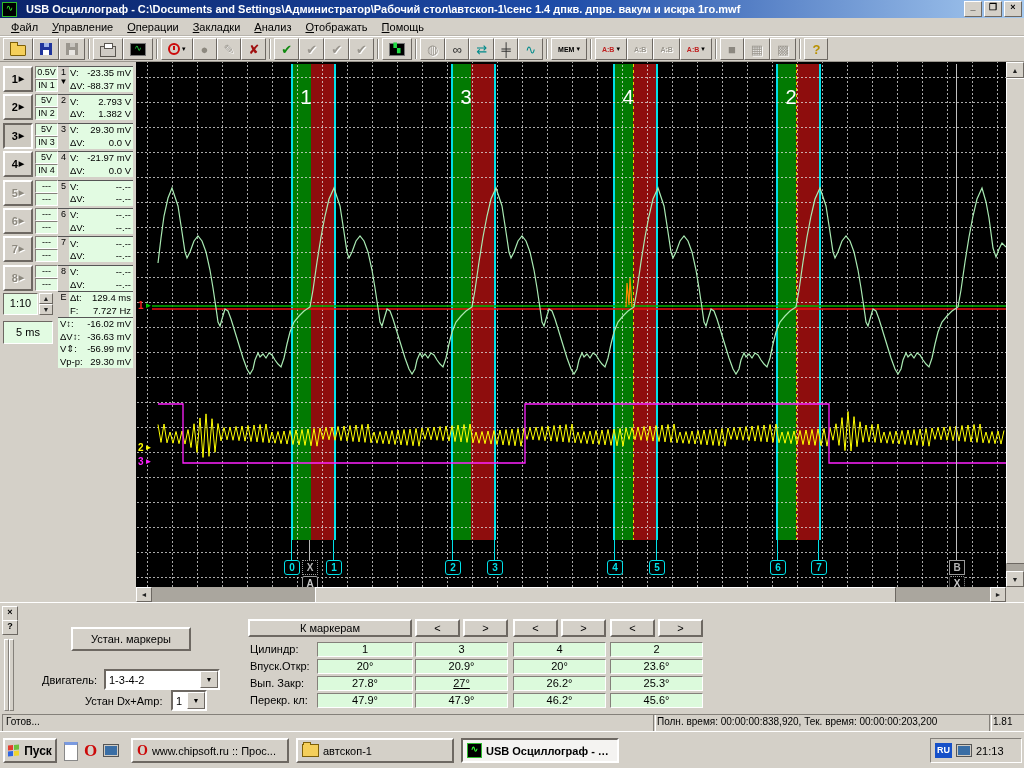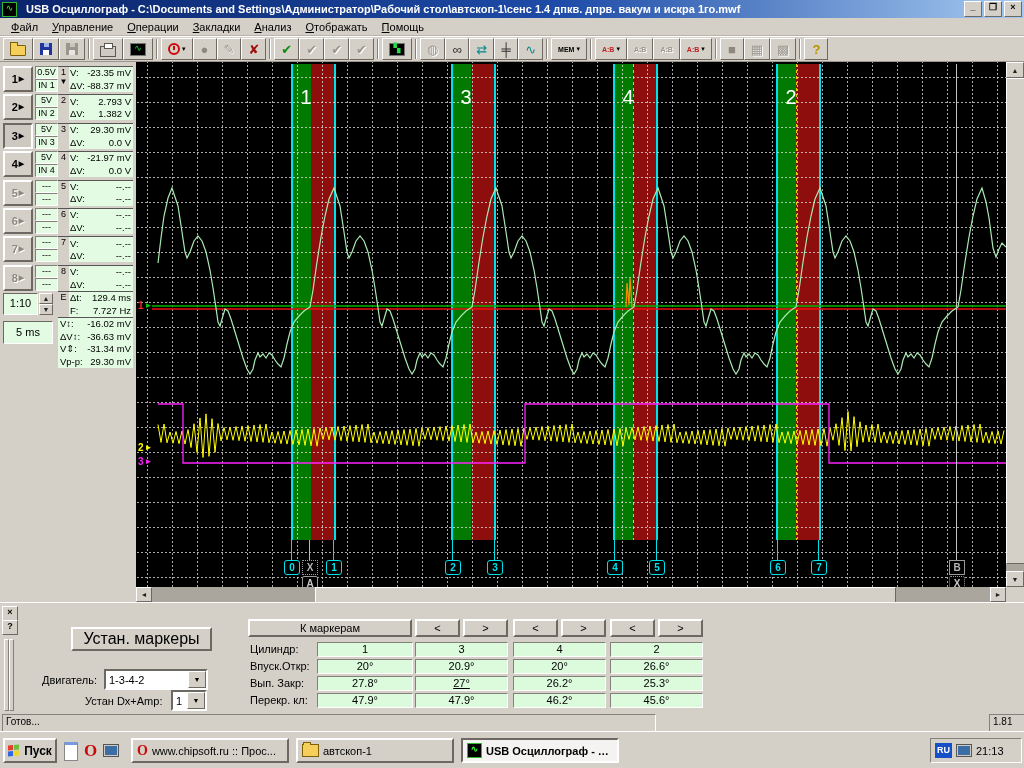--- a/index.html
+++ b/index.html
@@ -409,21 +409,21 @@
         <div class="ml">
           <span class="lab">V↕:</span>
           <span class="val">-16.02 mV</span>
         </div>
         <div class="ml">
           <span class="lab">ΔV↕:</span>
           <span class="val">-36.63 mV</span>
         </div>
         <div class="ml">
           <span class="lab">V⇕:</span>
-          <span class="val">-31.34 mV</span>
+          <span class="val">-56.99 mV</span>
         </div>
         <div class="ml">
           <span class="lab">Vp-p:</span>
           <span class="val">29.30 mV</span>
         </div>
       </div>
     </div>
   </div>
 
 <div id="plot" class="abs">
@@ -509,24 +509,24 @@
     <div class="abs raised1" style="left: 179px; top: 0px; width: 579px; height: 15px;"></div>
   </div>
 <div id="sbcorner" class="abs"></div>
 
 <div id="bottompanel" class="abs">
   <div class="tinybtn raised1" style="left:2px;top:3px">×</div>
   <div class="tinybtn raised1" style="left:2px;top:17px">?</div>
   <div class="grip" style="left:4px;top:36px"></div>
   <div class="grip" style="left:9px;top:36px"></div>
 
-  <button class="hbtn raised" style="left:71px;top:24px;width:141px;height:24px;font-size:16px">Устан. маркеры</button>
+  <button class="hbtn raised" style="left:71px;top:24px;width:120px;height:24px;font-size:11px">Устан. маркеры</button>
 
   <span class="plabel" style="left:42px;top:71px">Двигатель:</span>
-  <div class="combo" style="left:104px;top:66px;width:104px;height:21px">
+  <div class="combo" style="left:104px;top:66px;width:116px;height:21px">
     <span class="cval">1-3-4-2</span>
     <span class="cbtn raised1">▼</span>
   </div>
 
   <span class="plabel" style="left:85px;top:92px">Устан Dx+Amp:</span>
   <div class="combo" style="left:171px;top:87px;width:36px;height:21px">
     <span class="cval">1</span>
     <span class="cbtn raised1">▼</span>
   </div>
 
@@ -540,36 +540,37 @@
       <button class="hbtn raised" style="left: 658px; top: 16px; width: 45px; height: 18px;">&gt;</button>
       <div class="rowlab" style="left: 250px; top: 39px;">Цилиндр:</div>
       <div class="gcell" style="left: 317px; top: 39px; width: 96px;">1</div>
       <div class="gcell" style="left: 415px; top: 39px; width: 93px;">3</div>
       <div class="gcell" style="left: 513px; top: 39px; width: 93px;">4</div>
       <div class="gcell" style="left: 610px; top: 39px; width: 93px;">2</div>
       <div class="rowlab" style="left: 250px; top: 56px;">Впуск.Откр:</div>
       <div class="gcell" style="left: 317px; top: 56px; width: 96px;">20°</div>
       <div class="gcell" style="left: 415px; top: 56px; width: 93px;">20.9°</div>
       <div class="gcell" style="left: 513px; top: 56px; width: 93px;">20°</div>
-      <div class="gcell" style="left: 610px; top: 56px; width: 93px;">26.6°</div>
+      <div class="gcell" style="left: 610px; top: 56px; width: 93px;">23.6°</div>
       <div class="rowlab" style="left: 250px; top: 73px;">Вып. Закр:</div>
       <div class="gcell" style="left: 317px; top: 73px; width: 96px;">27.8°</div>
       <div class="gcell" style="left: 415px; top: 73px; width: 93px; text-decoration: underline;">27°</div>
       <div class="gcell" style="left: 513px; top: 73px; width: 93px;">26.2°</div>
       <div class="gcell" style="left: 610px; top: 73px; width: 93px;">25.3°</div>
       <div class="rowlab" style="left: 250px; top: 90px;">Перекр. кл:</div>
       <div class="gcell" style="left: 317px; top: 90px; width: 96px;">47.9°</div>
       <div class="gcell" style="left: 415px; top: 90px; width: 93px;">47.9°</div>
       <div class="gcell" style="left: 513px; top: 90px; width: 93px;">46.2°</div>
       <div class="gcell" style="left: 610px; top: 90px; width: 93px;">45.6°</div>
     </div>
 </div>
 
 <div id="statusbar" class="abs">
   <span class="scell" style="left:2px;width:646px">Готов...</span>
+  <span class="scell" style="left:653px;width:331px">Полн. время: 00:00:00:838,920, Тек. время: 00:00:00:203,200</span>
   <span class="scell" style="left:989px;width:29px">1.81</span>
 </div>
 
 <div id="taskbar" class="abs">
   <button id="startbtn" class="raised">
     <span class="winflag">
       <i style="background:#e33e2e"></i>
         <i style="background:#6cbf3c"></i>
       <i style="background:#2e66e3"></i>
         <i style="background:#efd52e"></i>

